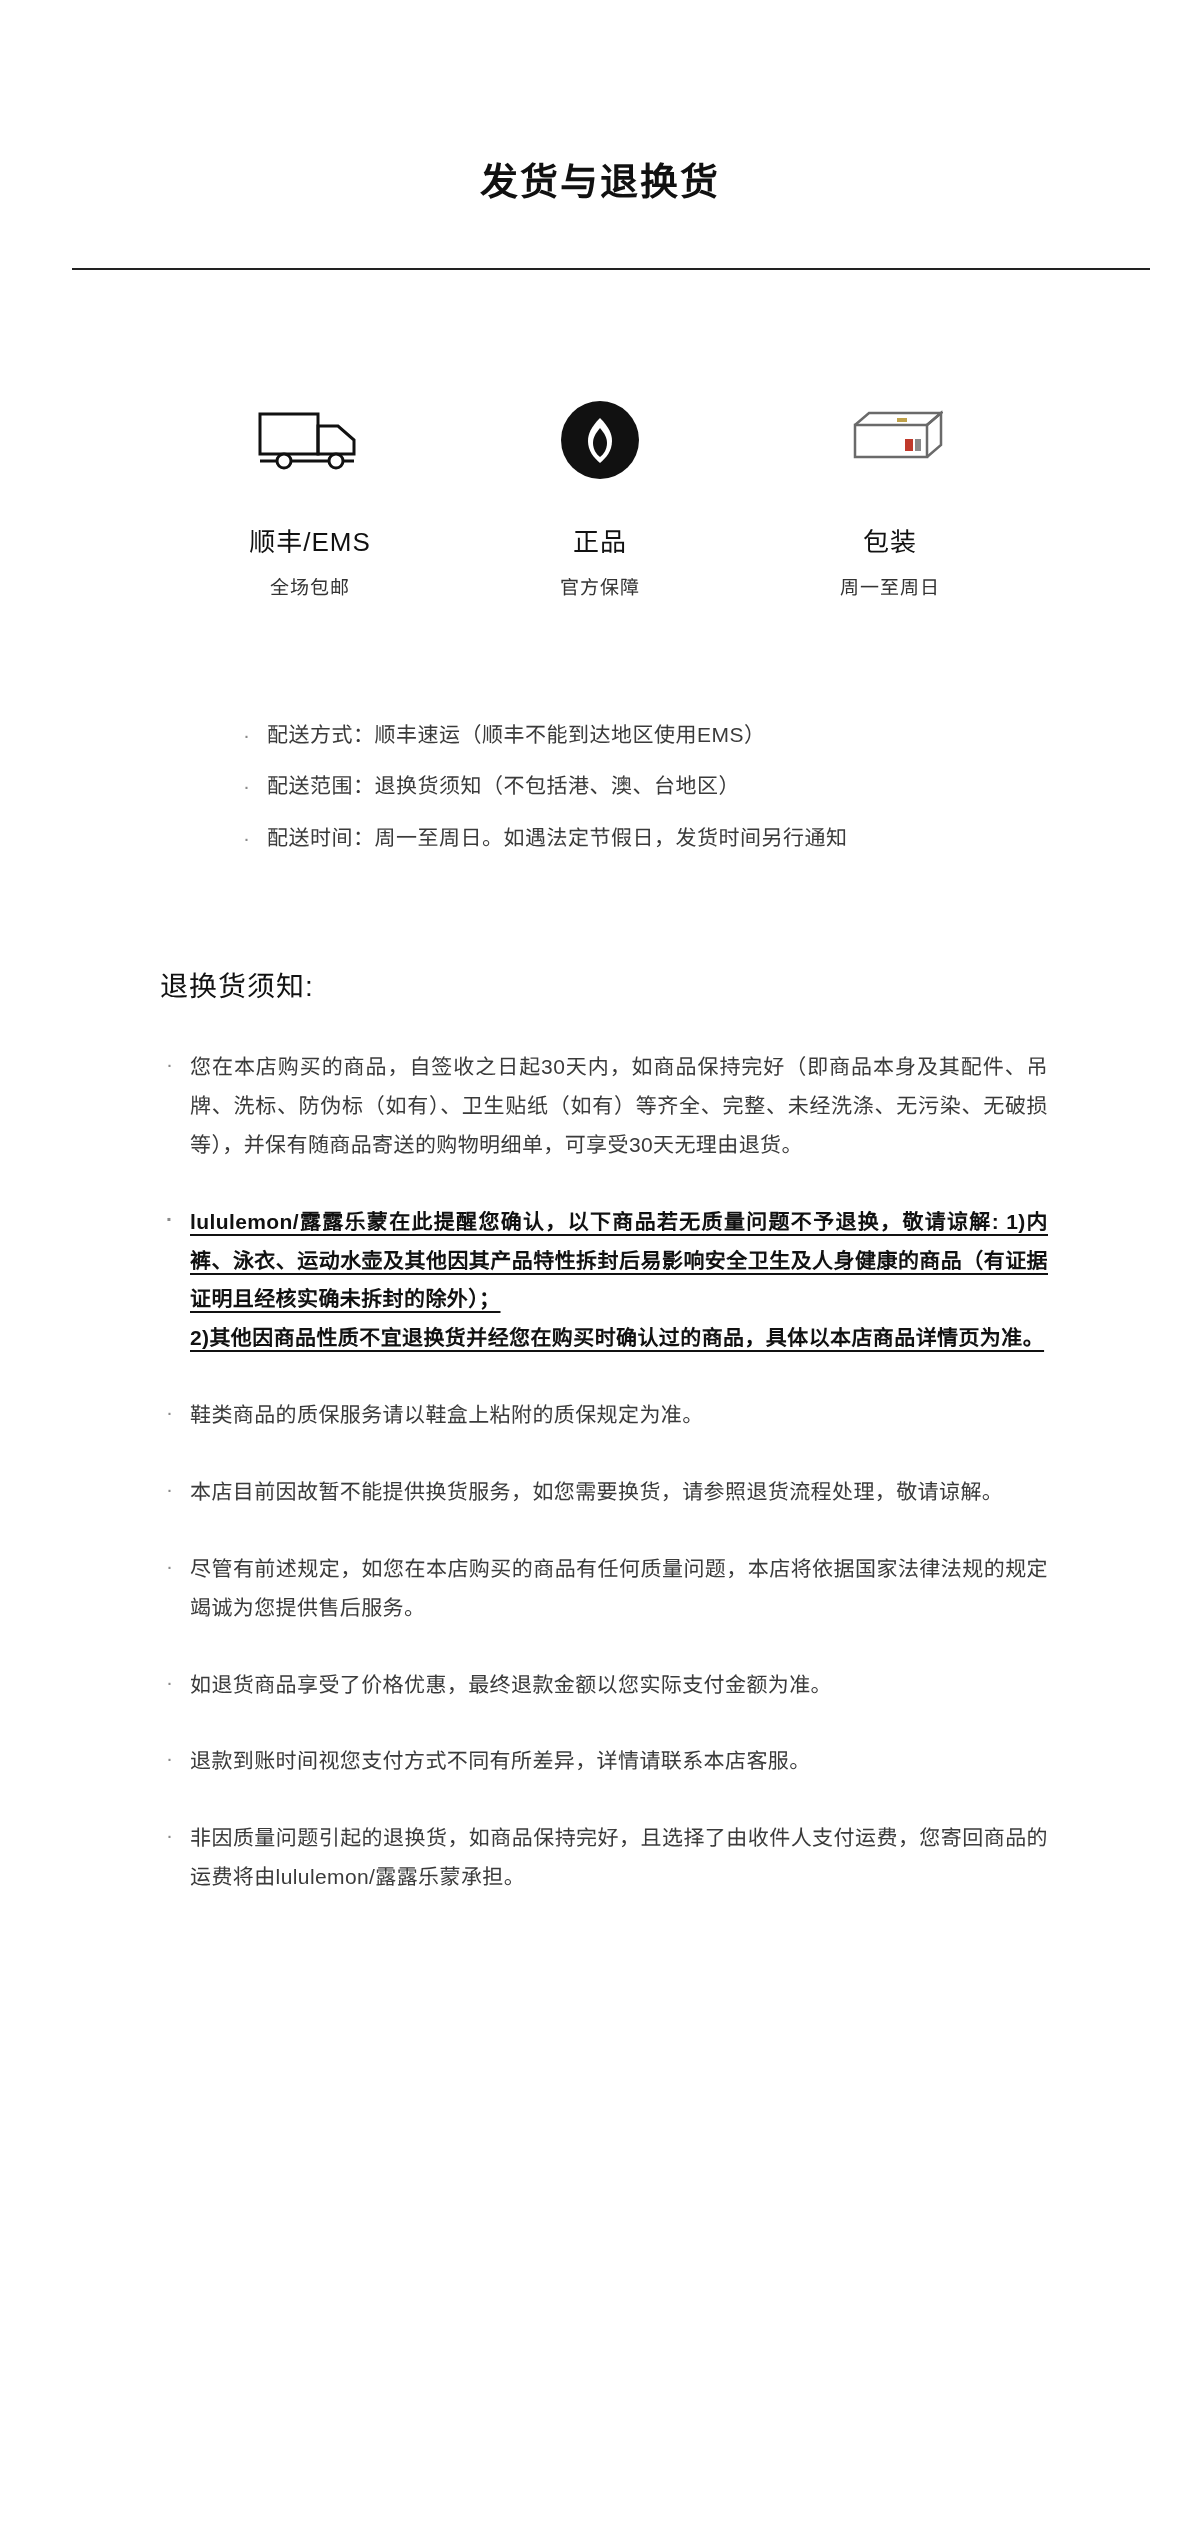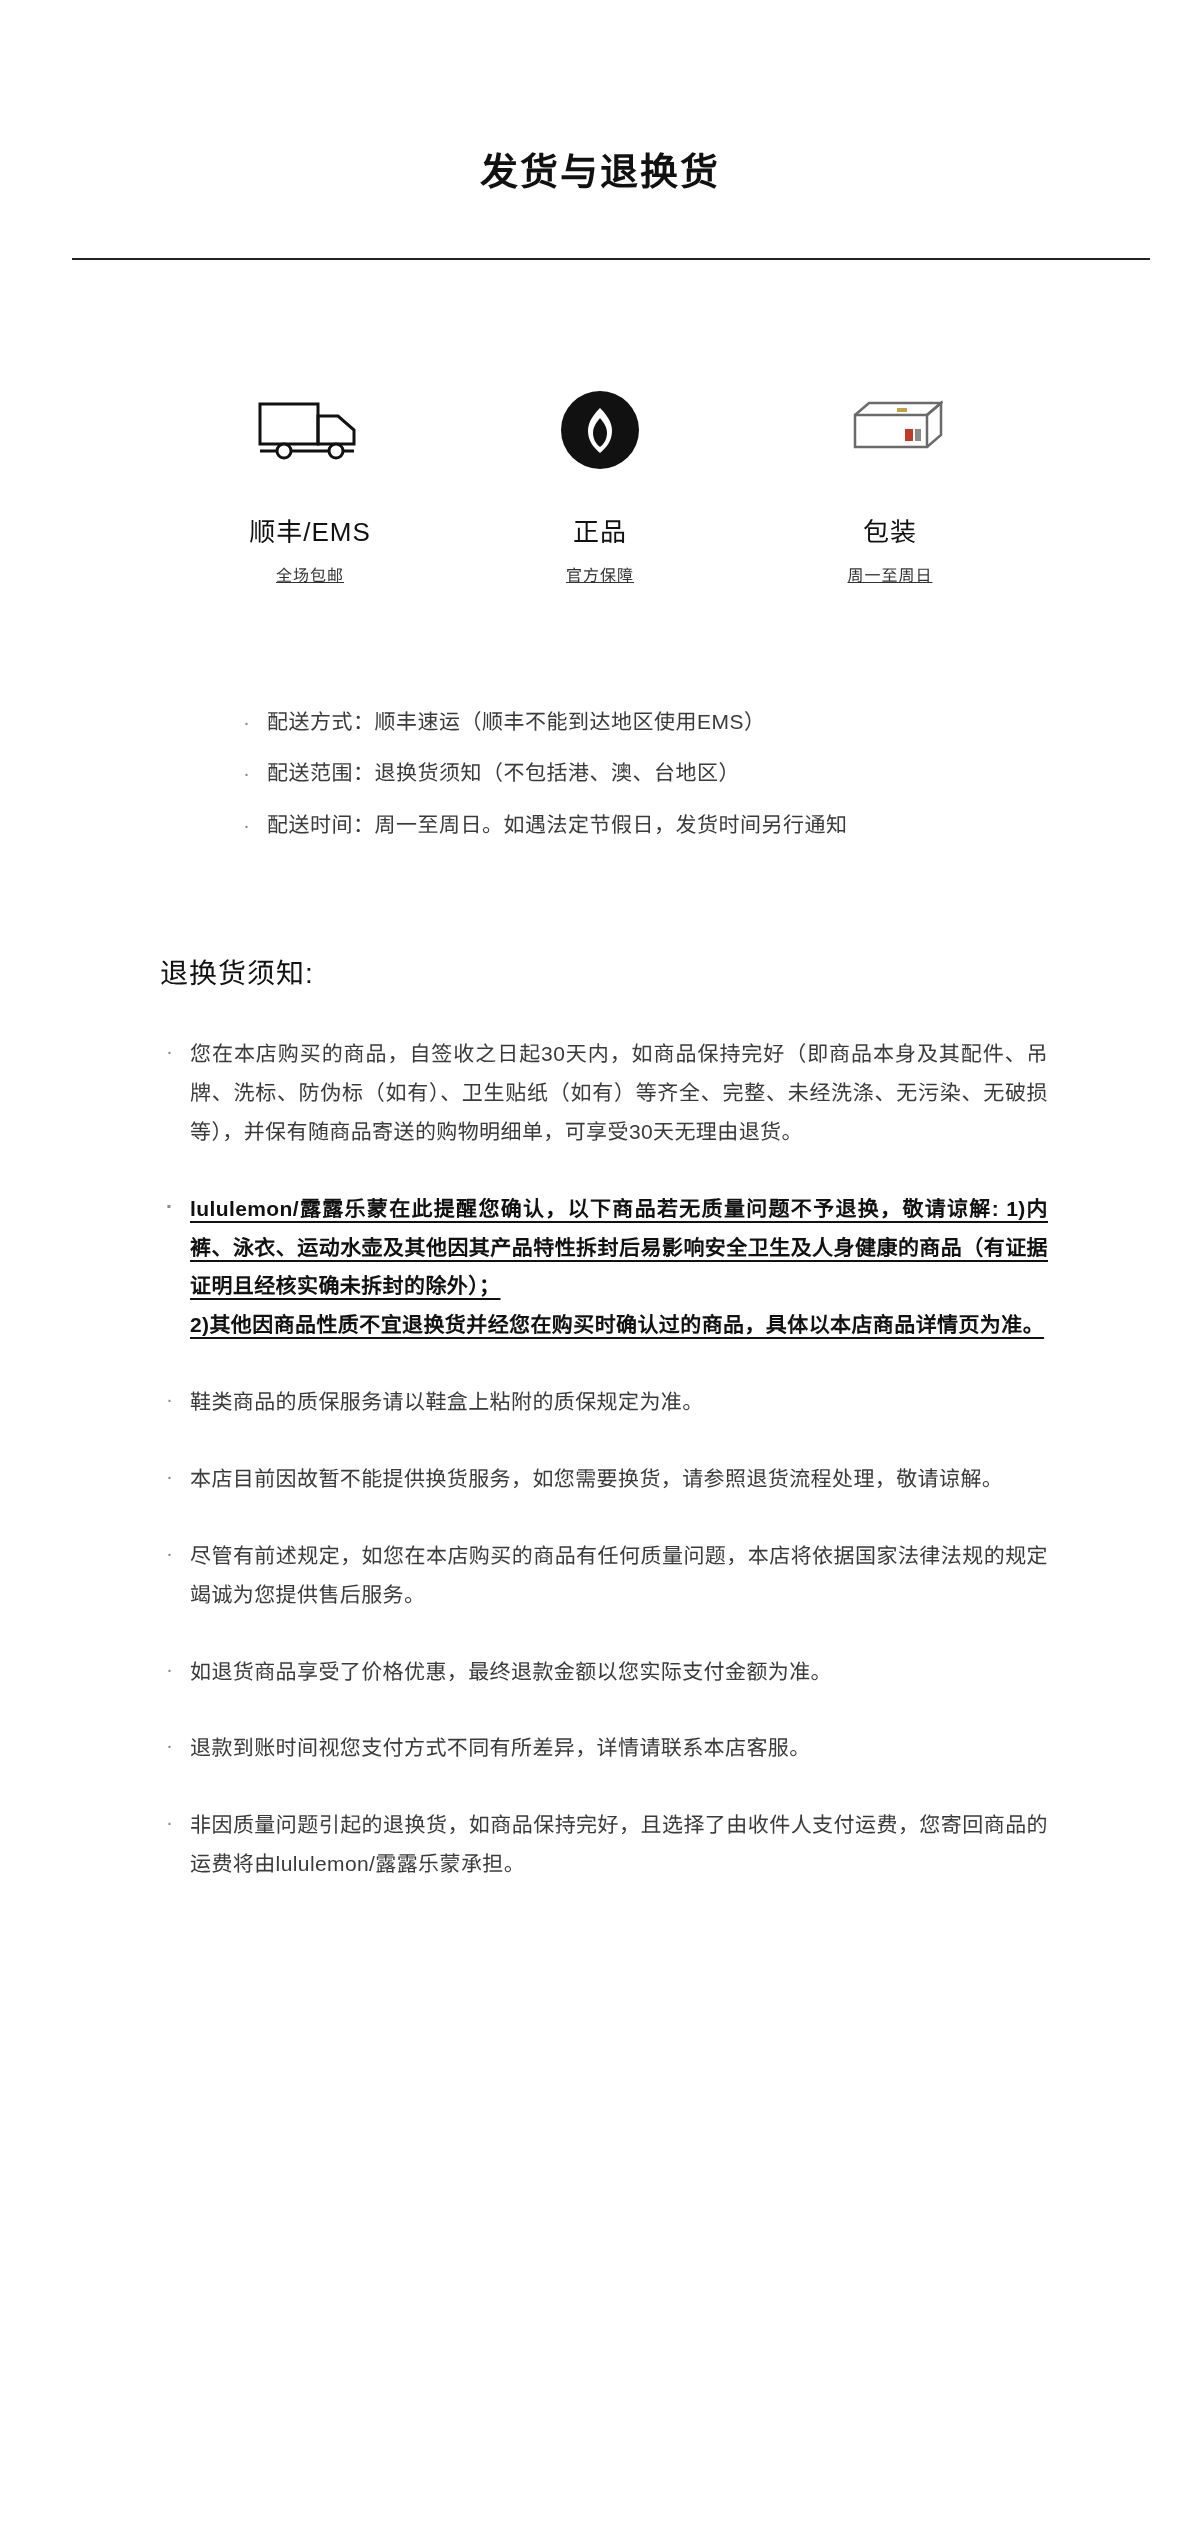--- a/index.html
+++ b/index.html
@@ -9,21 +9,21 @@
   }
   body {
     width: 1200px;
     min-height: 2536px;
     font-family: "Liberation Sans", "DejaVu Sans", sans-serif;
     color: #1a1a1a;
     -webkit-font-smoothing: antialiased;
   }
   .page {
     width: 1056px;
-    margin: 0 auto;
+    margin: 10px auto;
     position: relative;
   }
   
   .title-wrap {
     padding-top: 150px;
     text-align: center;
   }
   .page-title {
     font-size: 38px;
     font-weight: bold;
@@ -57,24 +57,23 @@
   }
   .feature-title {
     margin-top: 26px;
     font-size: 26px;
     font-weight: normal;
     color: #111111;
     letter-spacing: 1px;
   }
   .feature-sub {
     margin-top: 14px;
-    font-size: 16px;
+    font-size: 19px;
     color: #333333;
     letter-spacing: 1px;
-    text-decoration: underline;
   }
   
   .delivery-list {
     margin: 120px 0 0 0;
     padding: 0 0 0 195px;
     list-style: none;
   }
   .delivery-list li {
     position: relative;
     font-size: 21px;

